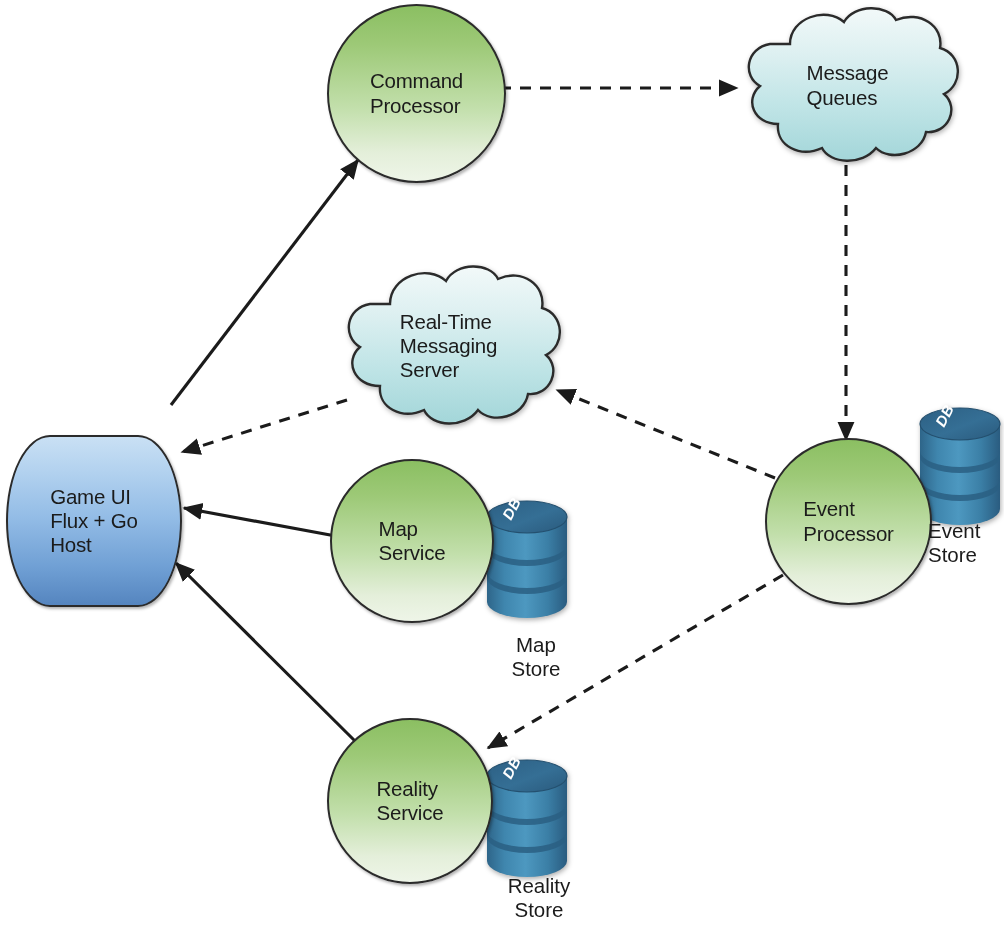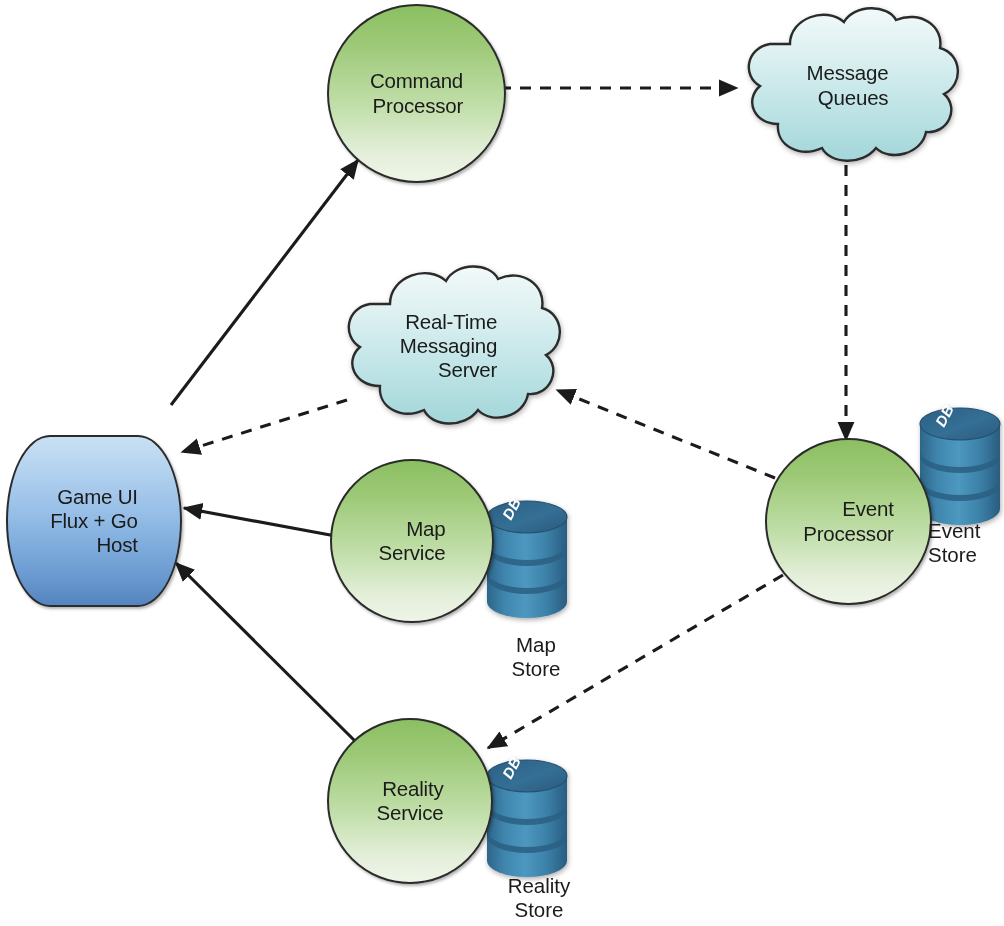--- a/index.html
+++ b/index.html
@@ -18,21 +18,21 @@
   }
   #edges { position: absolute; left: 0; top: 0; width: 1004px; height: 926px; }
   .node { position: absolute; }
 
   
   .node-label {
     position: absolute;
     left: 0; top: 0; width: 100%; height: 100%;
     display: flex; flex-direction: column;
     align-items: center; justify-content: center;
-    text-align: right;
+    text-align: left;
     color: #1b1b1b;
     font-size: 20.5px;
     line-height: 1.18;
     letter-spacing: -0.2px;
     pointer-events: none;
     white-space: pre;
   }
   .store-caption {
     position: absolute;
     text-align: center;

